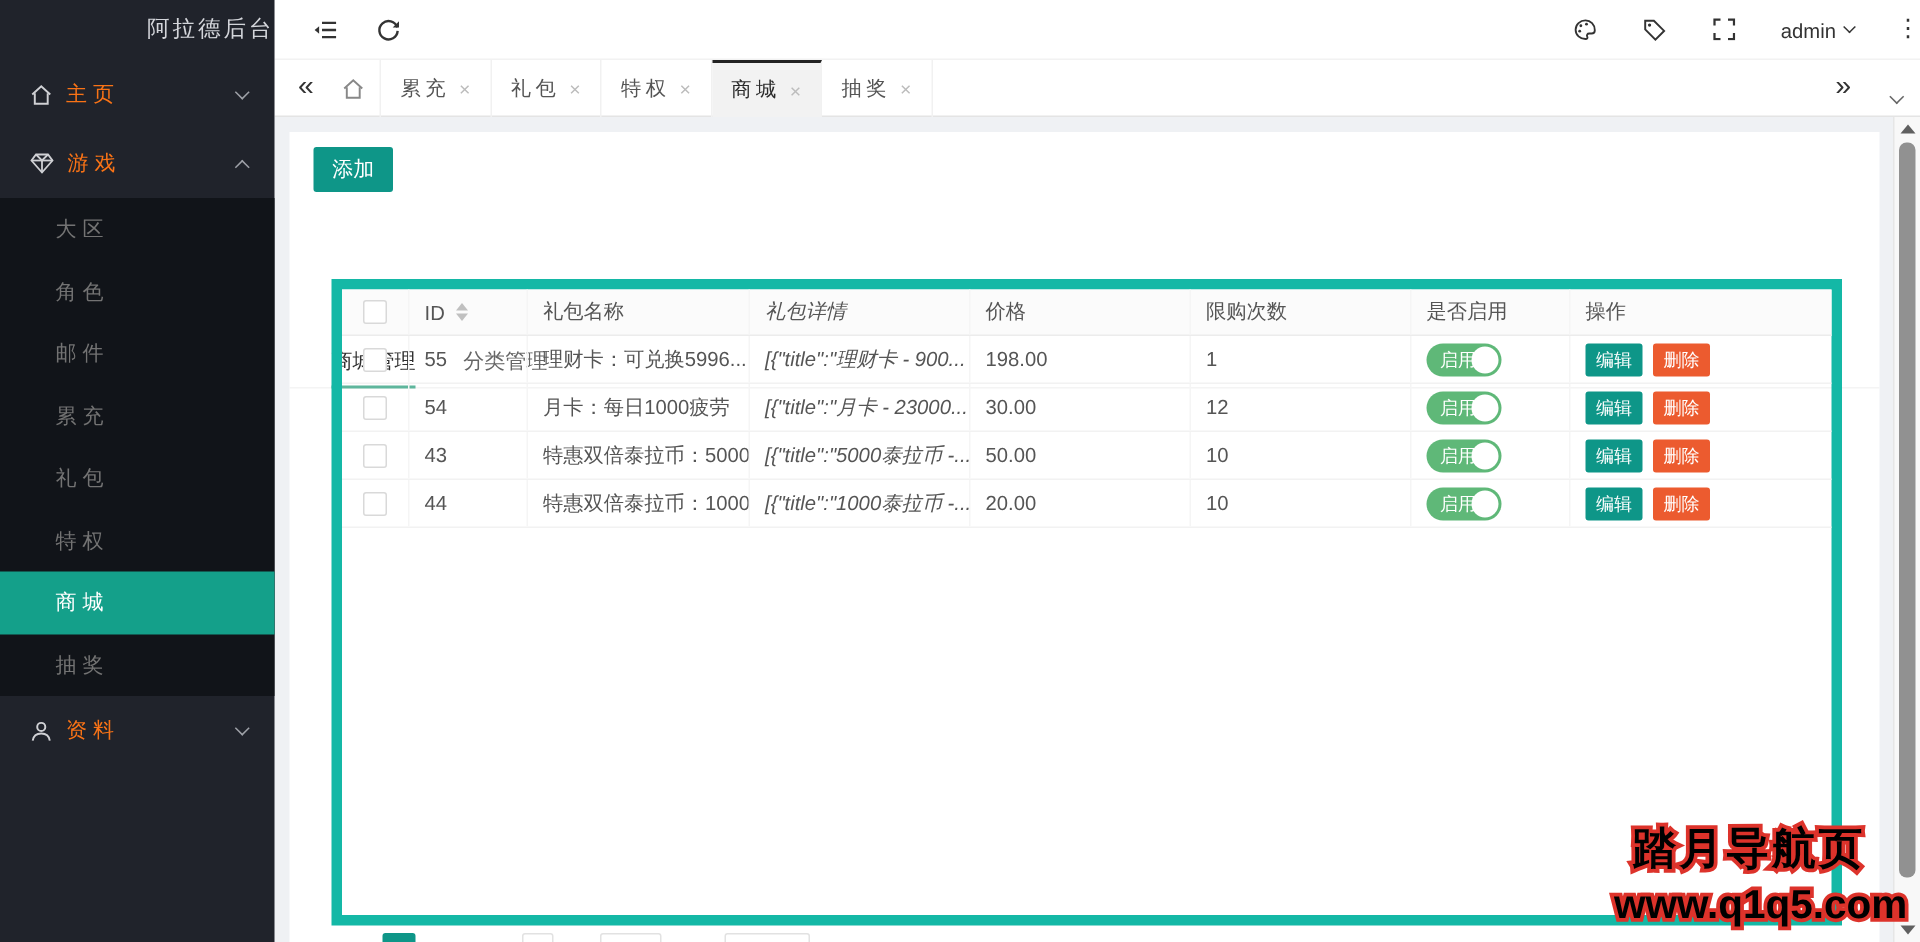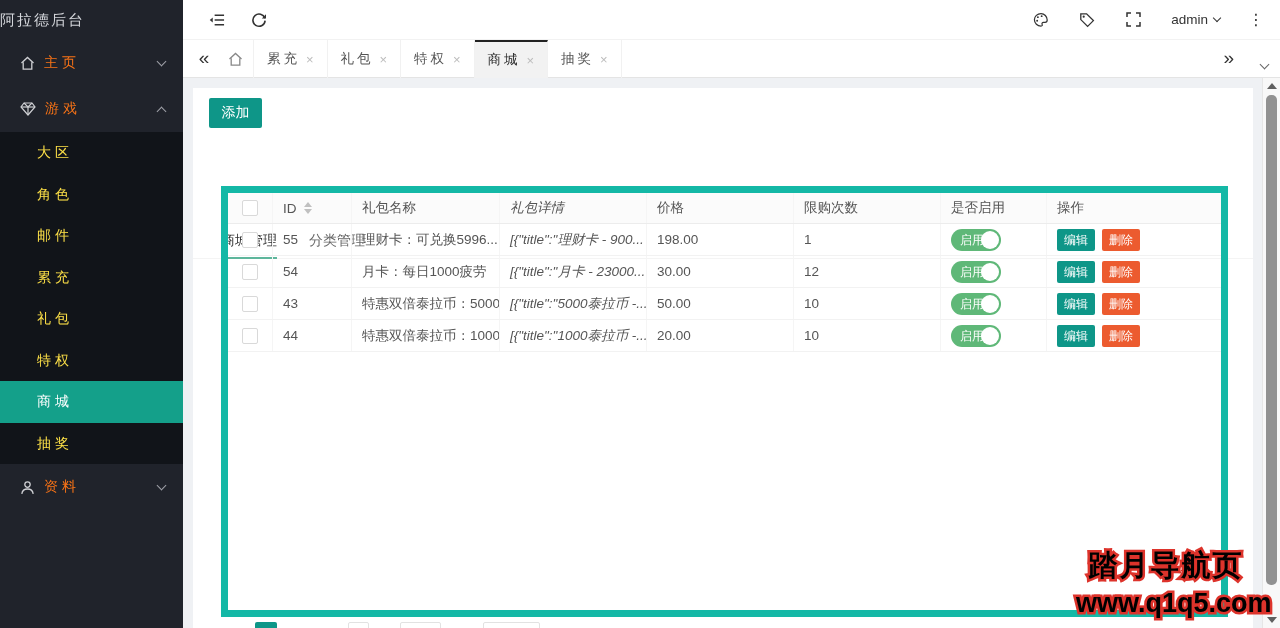--- a/index.html
+++ b/index.html
@@ -1,35 +1,35 @@
 <!DOCTYPE html>
 <html><head>
 <meta charset="utf-8">
 <style>
   * { margin:0; padding:0; box-sizing:border-box; }
   html,body { width:1280px; height:628px; overflow:hidden; }
   body { font-family:"Liberation Sans","DejaVu Sans",sans-serif; position:relative; background:#eff1f4; font-size:14px; color:#333; }
 
   
   .sidebar { position:absolute; left:0; top:0; width:183px; height:628px; background:#20232B; z-index:5; }
-  .logo { height:40px; line-height:40px; text-align:left; color:#d3d5da; font-size:15px; letter-spacing:2px; }
+  .logo { height:40px; line-height:40px; text-align:right; color:#d3d5da; font-size:15px; letter-spacing:2px; }
   .m-item { height:46px; display:flex; align-items:center; padding:0 18px 0 20px; color:#f97316; cursor:pointer; }
   .m-item .lbl { margin-left:9px; letter-spacing:4px; flex:1; font-size:14px; }
   .chev { width:7px; height:7px; border-right:1.5px solid #9ea1a8; border-bottom:1.5px solid #9ea1a8; display:inline-block; }
   .chev.down { transform:rotate(45deg); margin-top:-4px; }
   .chev.up { transform:rotate(225deg); margin-top:4px; }
   .submenu { background:#111419; }
-  .s-item { height:41.5px; line-height:41.5px; padding-left:37px; color:#fde047; letter-spacing:4px; font-size:14px; cursor:pointer; }
+  .s-item { height:41.5px; line-height:41.5px; padding-left:37px; color:#737373; letter-spacing:4px; font-size:14px; cursor:pointer; }
   .s-item.active { background:#14A08A; color:#fff; }
 
   
   .main { position:absolute; left:183px; top:0; width:1097px; height:628px; }
   .toolbar { height:40px; background:#fff; border-bottom:1px solid #f2f2f2; display:flex; align-items:center; }
   .tb-icon { width:16px; height:16px; margin-left:26px; cursor:pointer; display:inline-flex; align-items:center; justify-content:center; }
-  .tb-right { margin-left:auto; display:flex; align-items:center; padding-right:16px; }
+  .tb-right { margin-left:auto; display:flex; align-items:flex-end; }
   .tb-right .tb-icon { margin-left:0; margin-right:30px; }
   .admin-box { display:flex; align-items:center; margin-right:28px; cursor:pointer; font-size:13.5px; color:#333; }
   .admin-box .chev { border-color:#333; width:6px; height:6px; margin-left:6px; }
   .dots { font-size:16px; color:#333; cursor:pointer; letter-spacing:0; line-height:16px; }
 
   .tabbar { position:relative; height:38px; background:#fff; border-bottom:1px solid #e4e4e4; }
   .tab-back { position:absolute; left:8px; top:0; height:38px; width:26px; text-align:center; line-height:36px; font-size:19px; color:#333; cursor:pointer; }
   .tab-home { position:absolute; left:34px; top:0; width:37px; height:38px; display:flex; align-items:center; justify-content:center; border-right:1px solid #f1f1f1; cursor:pointer; }
   .tabs-wrap { position:absolute; left:71px; top:0; height:38px; display:flex; }
   .tab { width:73.5px; height:38px; display:flex; align-items:center; justify-content:center; border-right:1px solid #f1f1f1; font-size:13.5px; color:#555; letter-spacing:3px; cursor:pointer; position:relative; }

